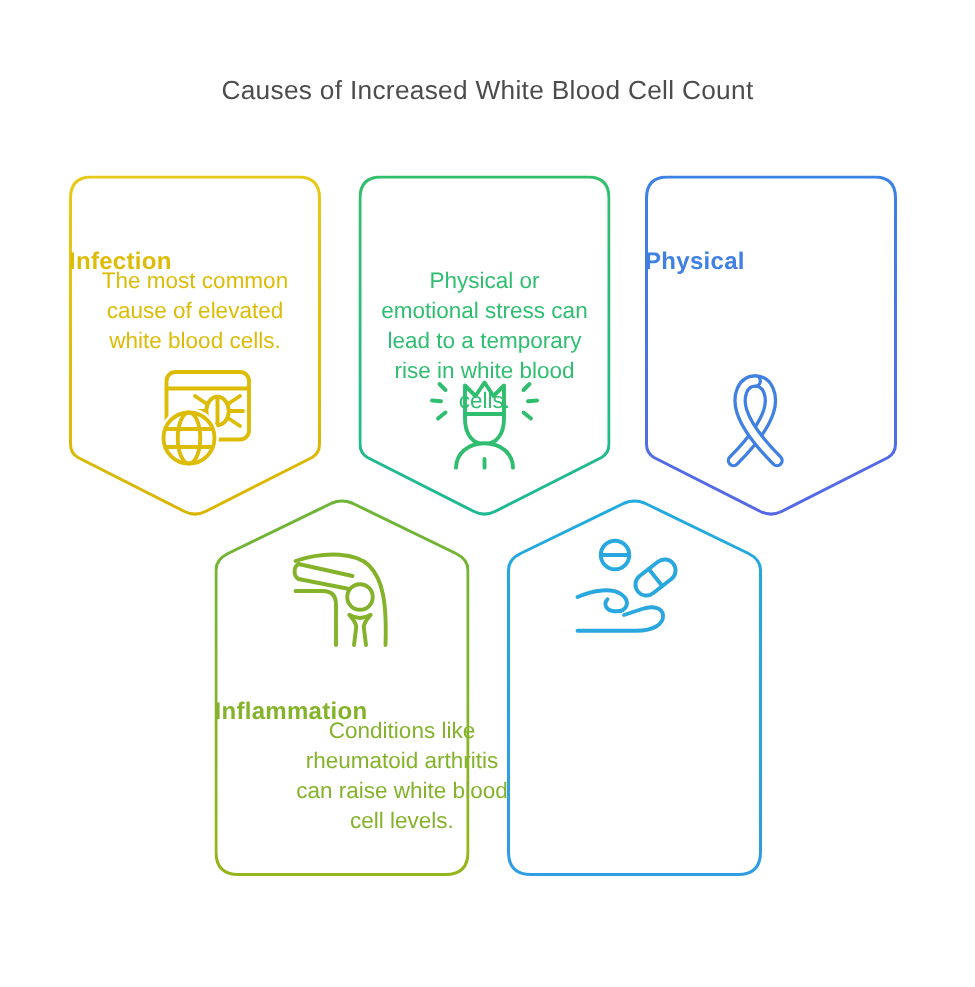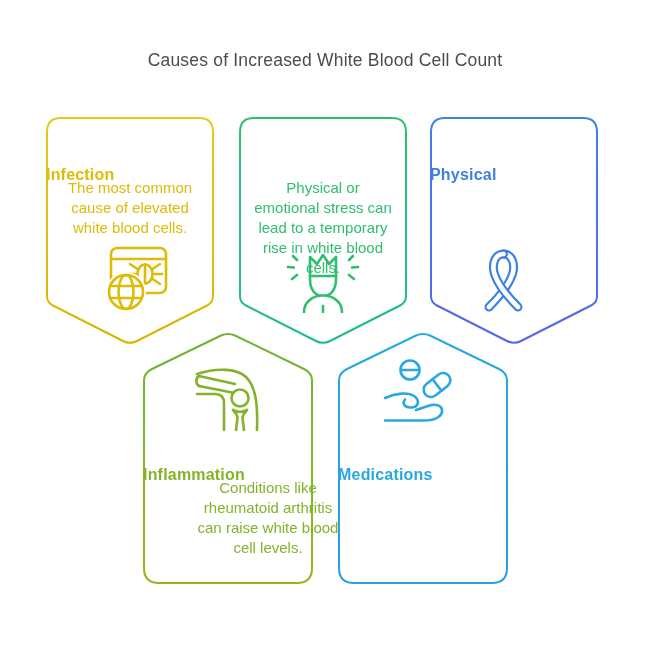--- a/index.html
+++ b/index.html
@@ -152,21 +152,20 @@
   <div class="card card-up" style="left:338px;top:332px;">
     <svg class="shape" width="170" height="252" viewBox="0 0 170 252">
       <defs>
           <linearGradient id="g5" x1="0" y1="0" x2="0" y2="1">
         <stop offset="0" stop-color="#22abdd"></stop>
         <stop offset="1" stop-color="#2f9ce3"></stop>
       </linearGradient>
         </defs>
       <path d="M 9,37 L 78,3.5 Q 85,0.5 92,3.5 L 161,37 Q 169,41 169,48 V 236 Q 169,251 154,251 H 16 Q 1,251 1,236 V 48 Q 1,41 9,37 Z" fill="none" stroke="url(#g5)" stroke-width="2"></path>
     </svg>
-    <div class="card-title" style="color: rgb(40, 168, 223);">Medications</div>
     <svg class="icon" width="80" height="70" viewBox="0 0 80 70">
       <g fill="none" stroke-width="2.6" stroke-linecap="round" stroke-linejoin="round" stroke="#28a8df">
         <circle cx="27" cy="13" r="9.5"></circle>
         <line x1="18.5" y1="13" x2="35.5" y2="13"></line>
         <g transform="rotate(-38 54 28)">
           <rect x="39" y="20.75" width="30" height="14.5" rx="7.25"></rect>
           <line x1="54" y1="20.75" x2="54" y2="35.25"></line>
         </g>
         <path d="M 2,41 C 13,36 25,35 31,39 C 38,44 35,51 27,50.5 C 21,50 19,46 22,42.5"></path>
         <path d="M 2,63.5 H 41 C 53,63.5 59.5,59 59,53 C 58.5,48 52,46.5 45,49 L 33,53"></path>

